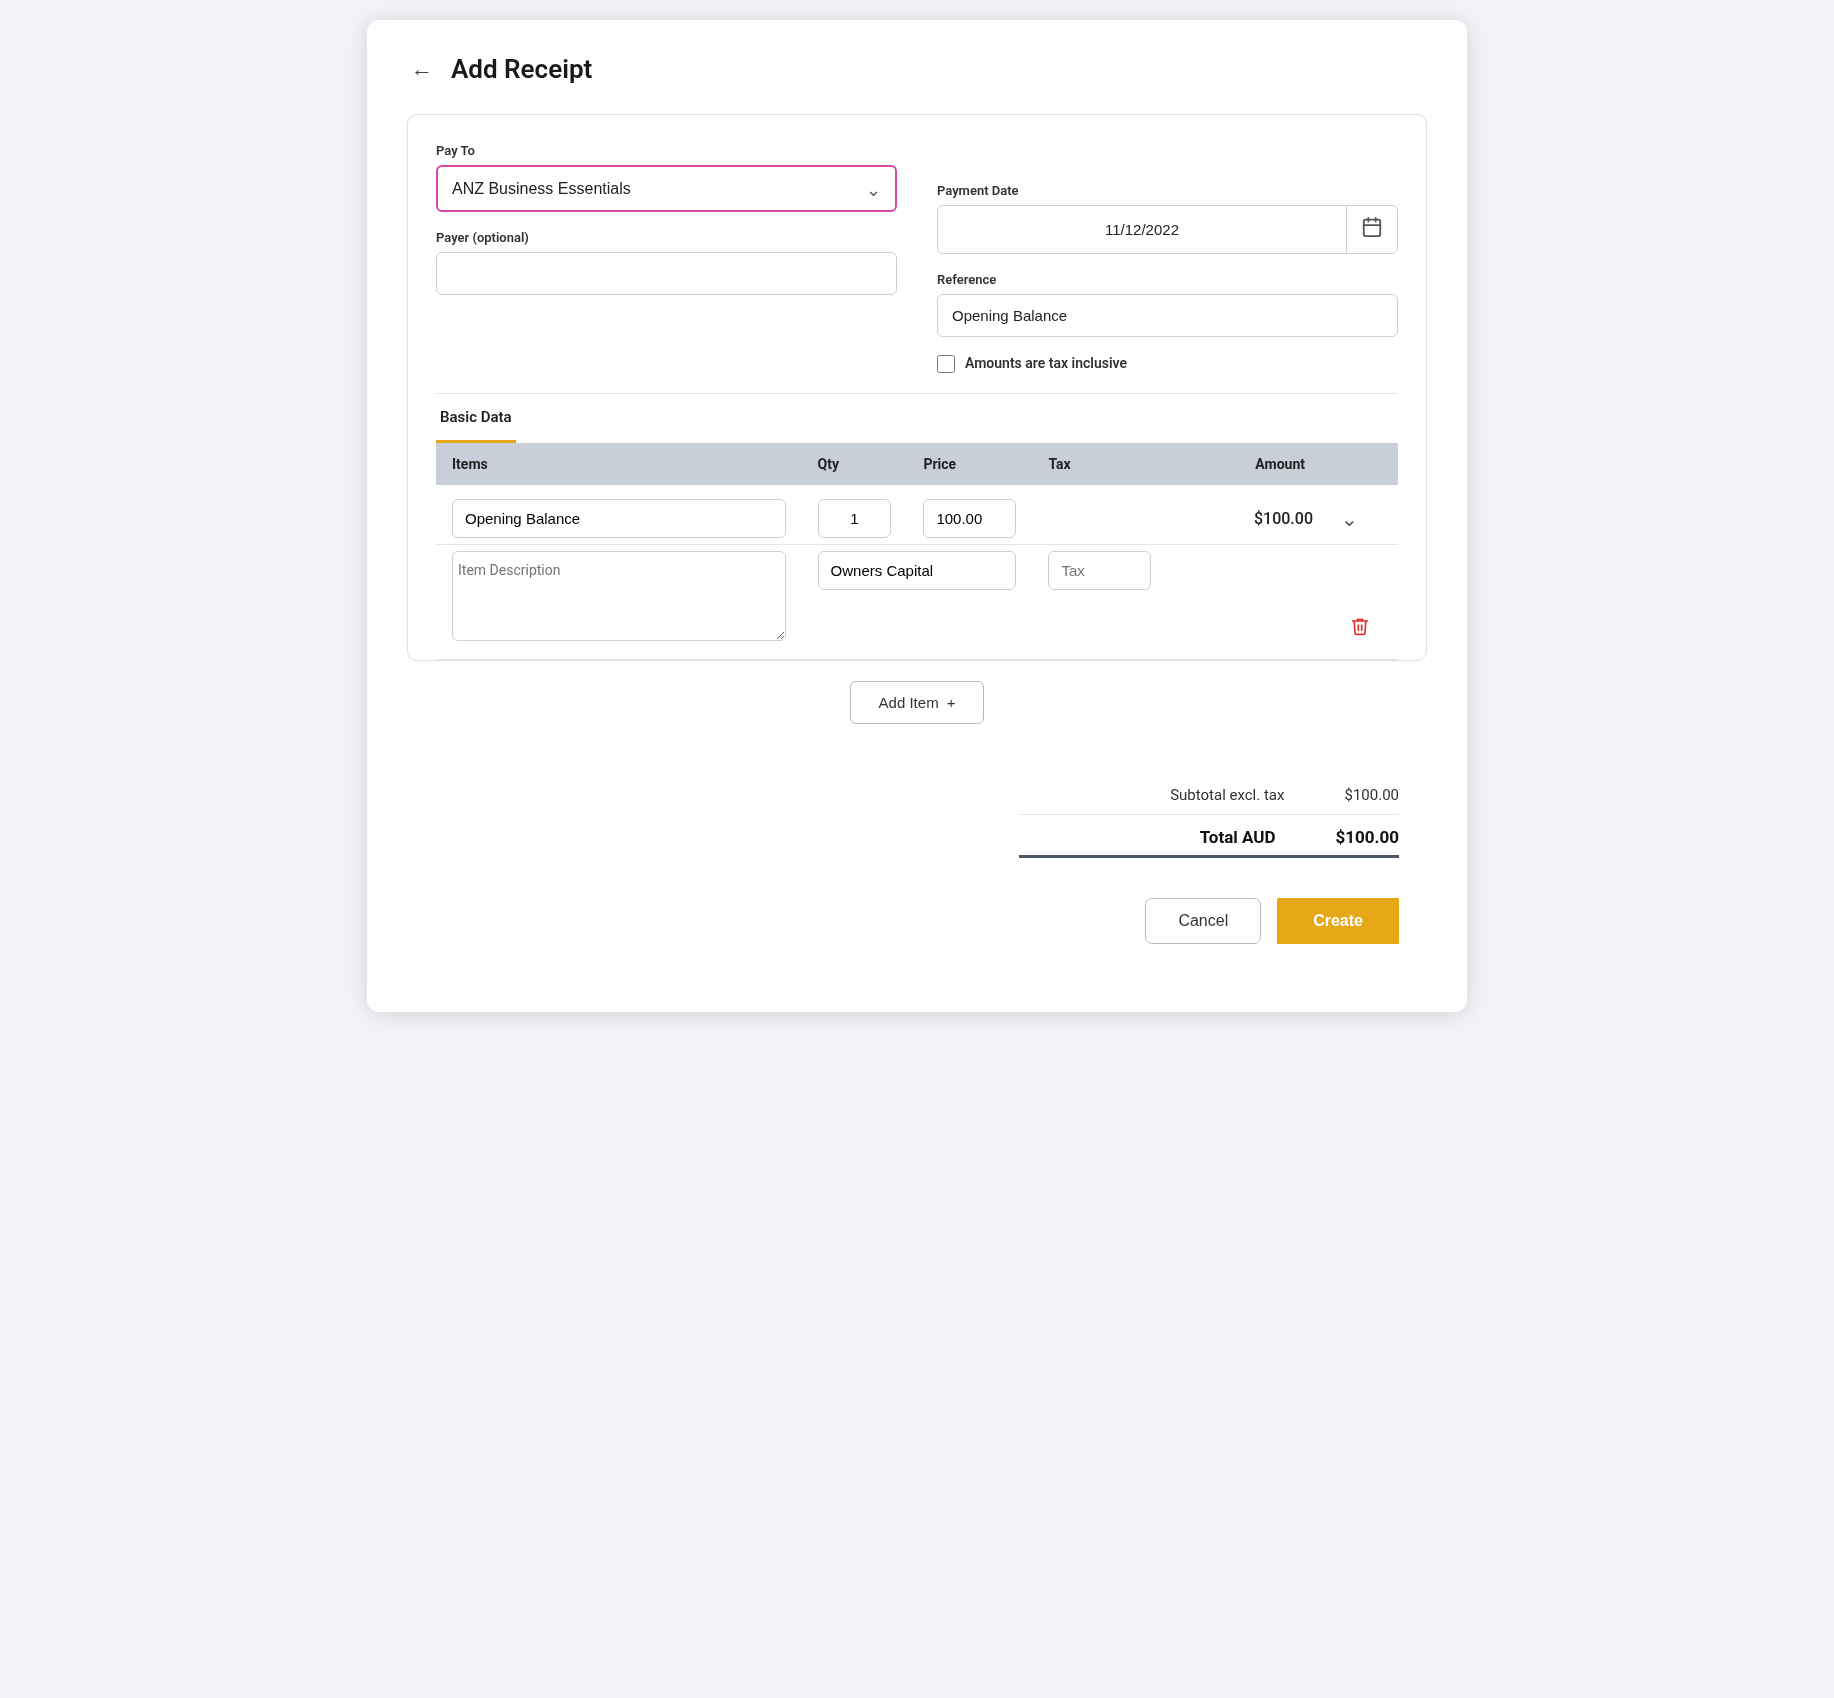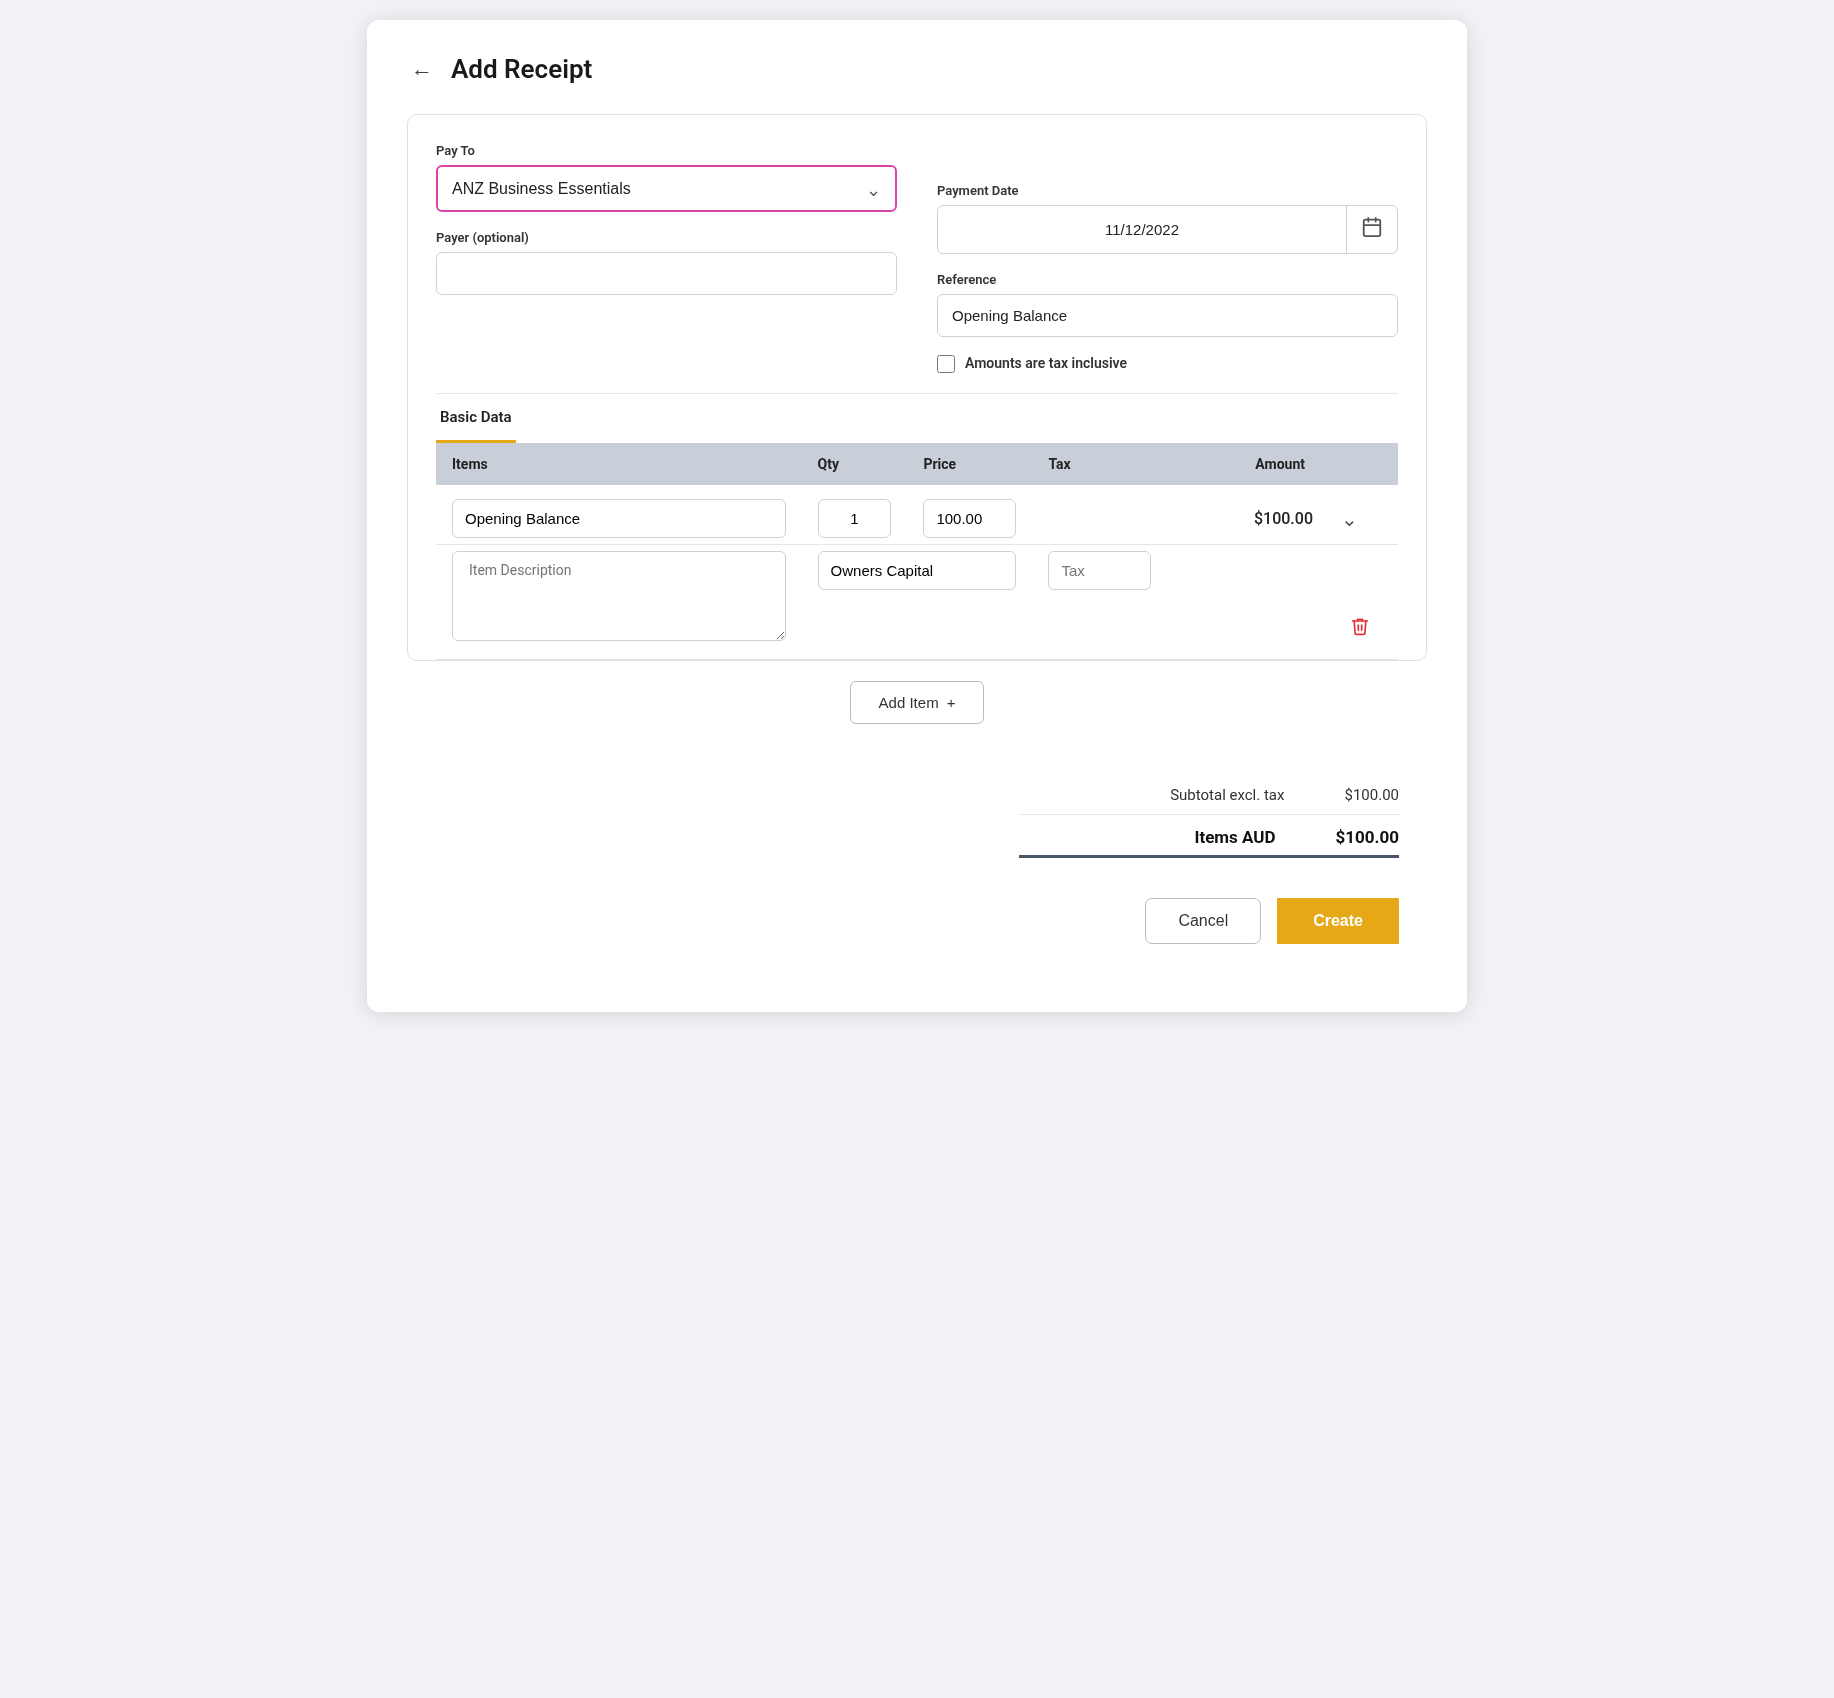--- a/index.html
+++ b/index.html
@@ -236,21 +236,21 @@
     }
     .item-amount {
       font-size: 16px;
       font-weight: 500;
       color: #222;
       text-align: right;
       white-space: nowrap;
     }
     .item-desc-textarea {
       width: 100%;
-      padding: 10px 16px;
+      padding: 10px 5px;
       font-size: 14px;
       color: #737373;
       border: 1px solid #d0d0d0;
       border-radius: 6px;
       outline: none;
       resize: vertical;
       min-height: 90px;
       font-family: inherit;
     }
     .item-account-input {
@@ -493,21 +493,21 @@
         <span>+</span>
       </button>
     </div>
 
     <div class="totals-section">
       <div class="subtotal-row">
         <span>Subtotal excl. tax</span>
         <span>$100.00</span>
       </div>
       <div class="total-row">
-        <span>Items AUD</span>
+        <span>Total AUD</span>
         <span>$100.00</span>
       </div>
     </div>
 
     <div class="actions-row">
       <button class="cancel-btn">Cancel</button>
       <button class="create-btn">Create</button>
     </div>
   </div>
 </div>

